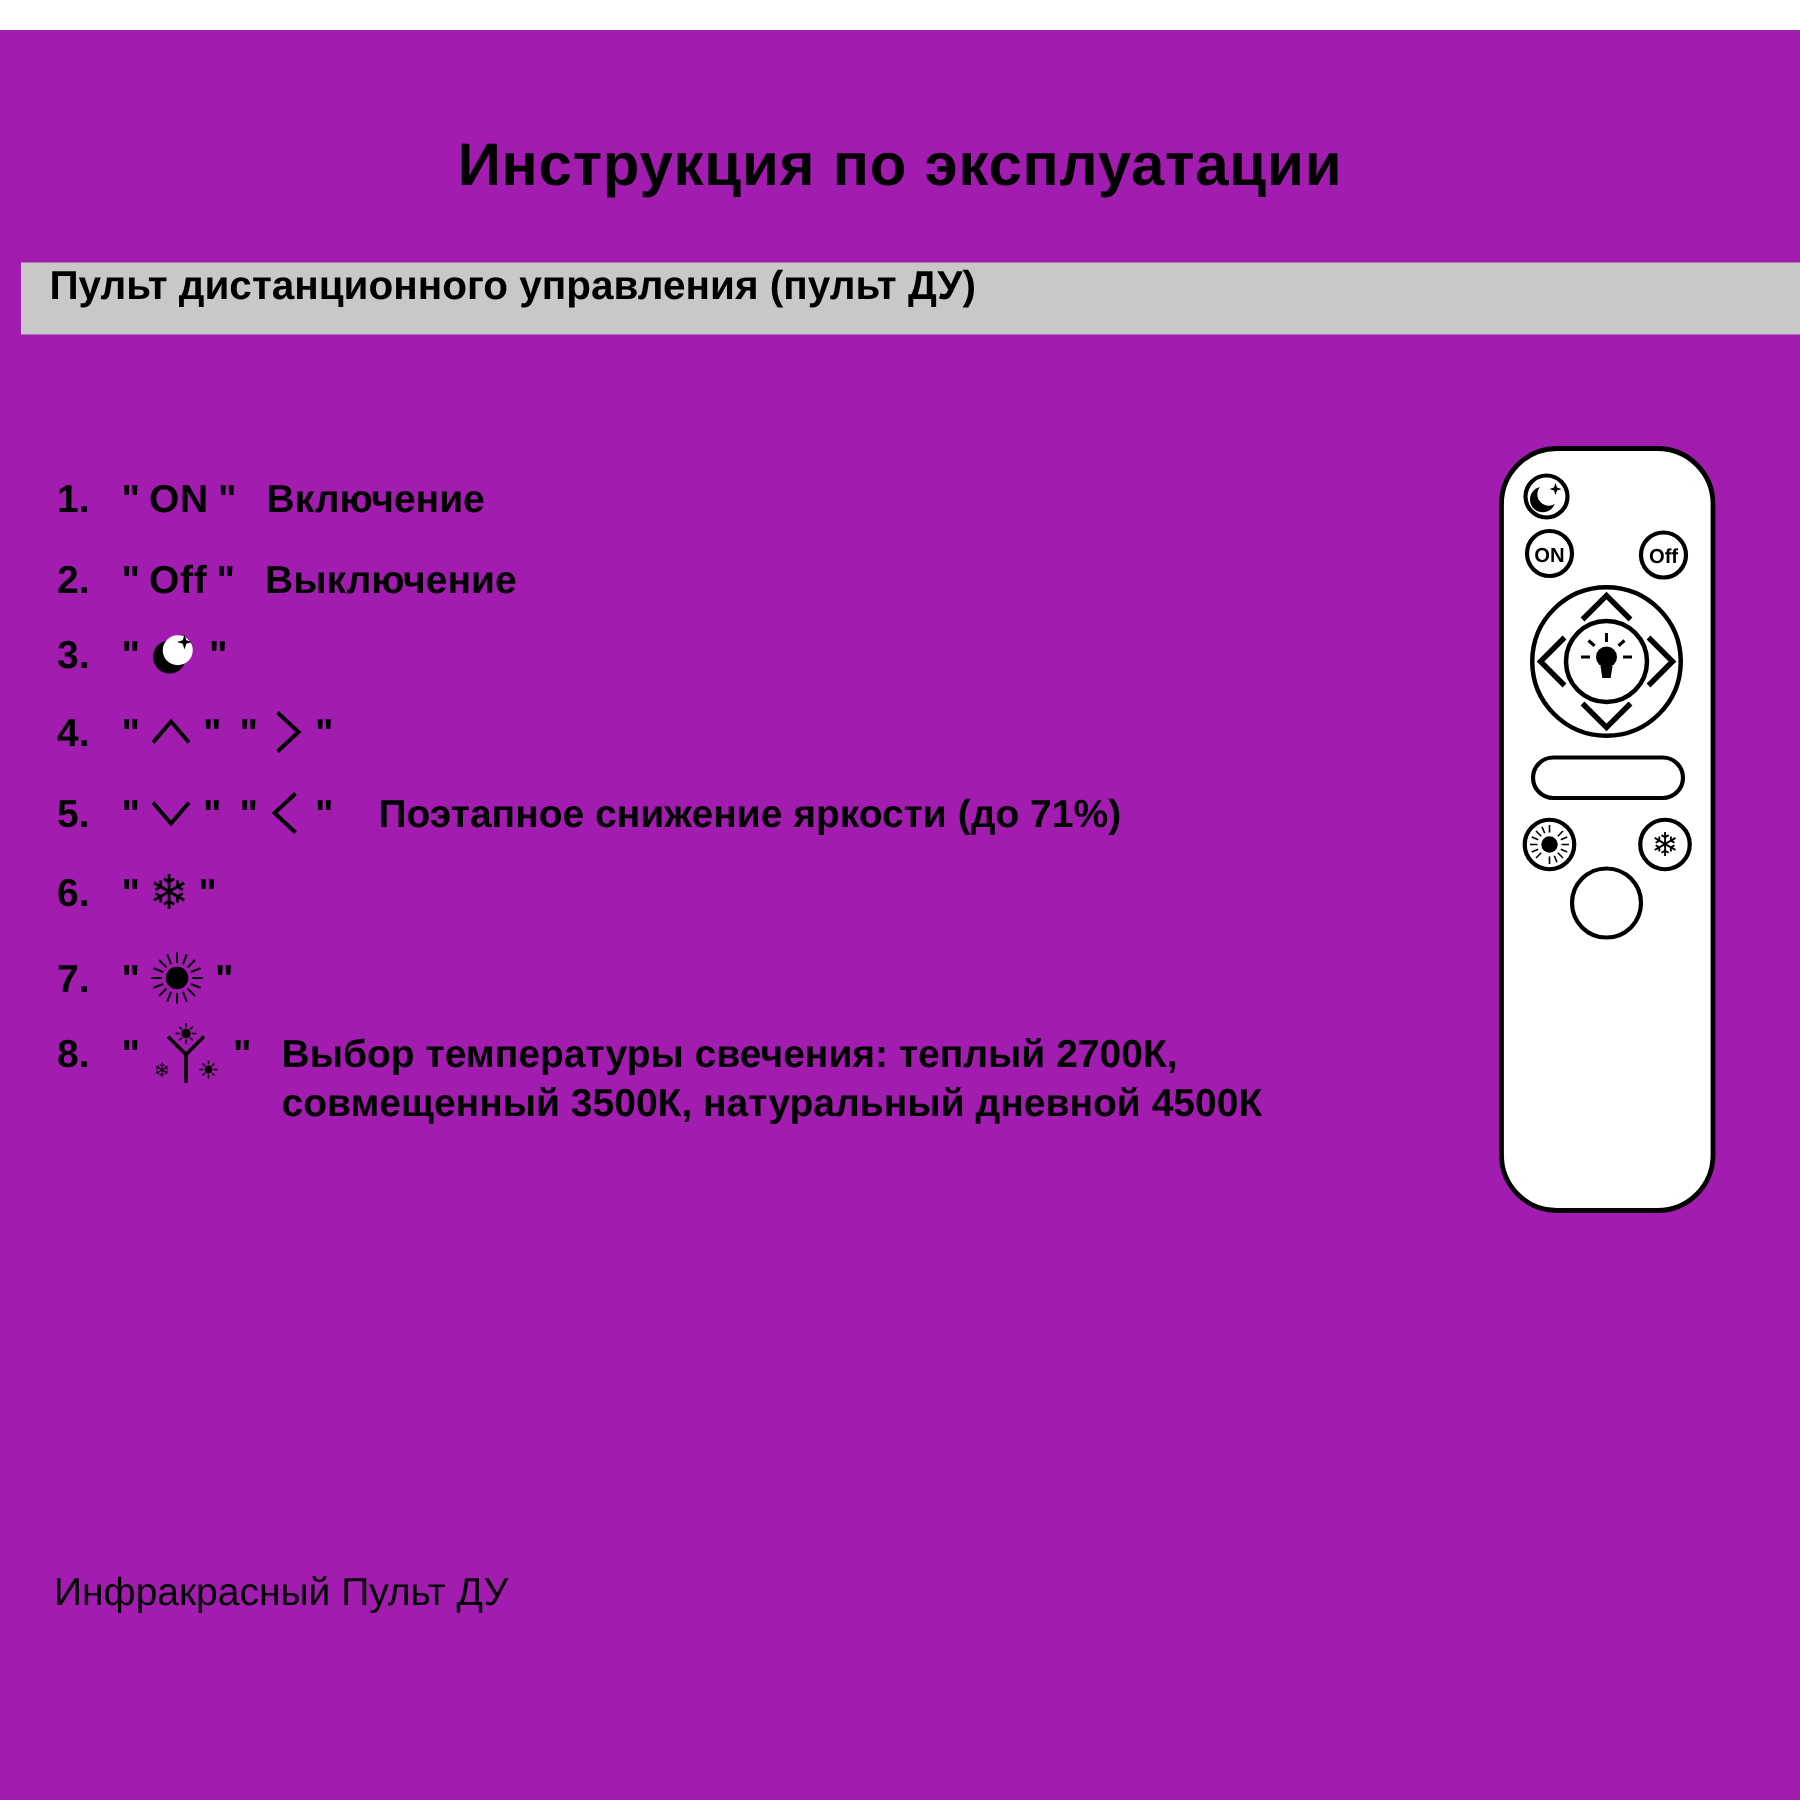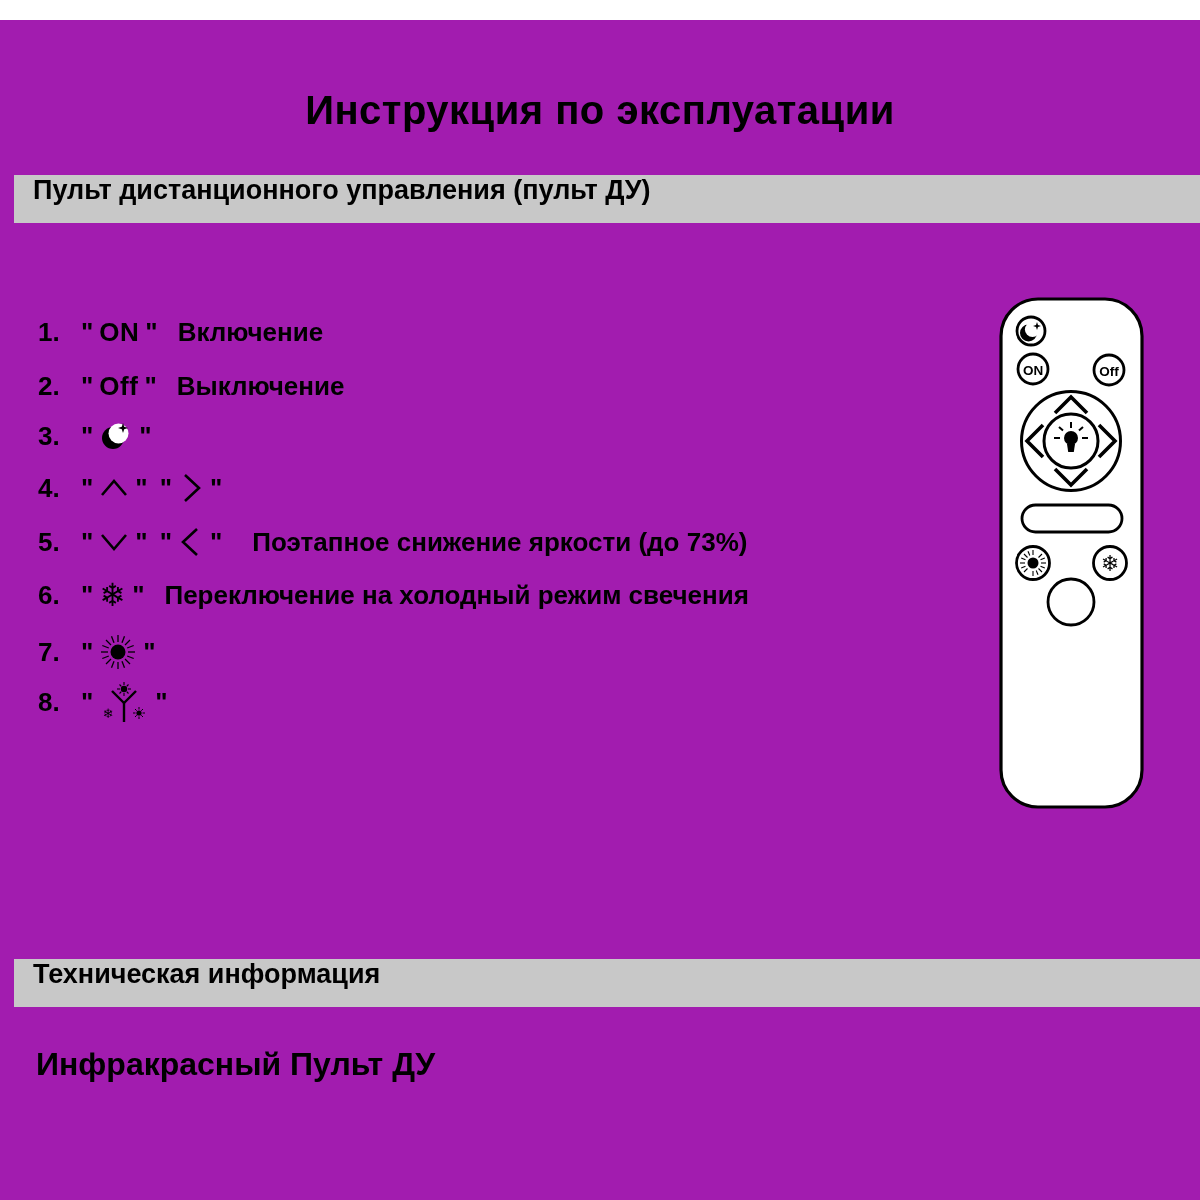--- a/index.html
+++ b/index.html
@@ -29,21 +29,21 @@
   .row .q{margin:0 6px;}
   .row .desc{margin-left:14px;}
   .row .desc.far{margin-left:24px;}
   .row .sym{letter-spacing:0.5px;}
   .row svg{display:block;}
   .snow-glyph{font-family:"DejaVu Sans",sans-serif;font-size:32px;line-height:30px;font-weight:normal;}
   #row-8{align-items:flex-start;}
   #row-8 .icon-wrap{margin-top:-6px;}
   .desc-block div{line-height:33px;}
   .tech-line{
-    position:absolute;left:36px;font-size:32px;font-weight:bold;white-space:nowrap;
+    position:absolute;left:36px;font-size:26px;font-weight:normal;white-space:nowrap;
   }
   #remote-svg{position:absolute;left:997px;top:276px;}
 </style>
 </head>
 <body>
 
 <div id="page">
 
   <div class="title">Инструкция по эксплуатации</div>
 
@@ -107,29 +107,28 @@
         </svg>
     </span>
     <span class="q">"</span>
     <span class="q">"</span>
     <span>
       <svg width="26" height="32" viewBox="0 0 26 32">
           <polyline points="19,3 5,16 19,29" fill="none" stroke="#000" stroke-width="2.6"></polyline>
         </svg>
     </span>
     <span class="q">"</span>
-    <span class="desc far">Поэтапное снижение яркости (до 73%)</span>
+    <span class="desc far">Поэтапное снижение яркости (до 71%)</span>
   </div>
 
   <div class="row" style="top:559px;">
     <span class="num">6.</span>
     <span class="q">"</span>
     <span class="snow-glyph">❄</span>
     <span class="q">"</span>
-    <span class="desc">Переключение на холодный режим свечения</span>
   </div>
 
   <div class="row" style="top:613px;">
     <span class="num">7.</span>
     <span class="q">"</span>
     <span>
       <svg width="38" height="38" viewBox="0 0 38 38">
         <g stroke="#000" stroke-width="1.3">
           <line x1="19" y1="2" x2="19" y2="9"></line>
             <line x1="19" y1="29" x2="19" y2="36"></line>
@@ -183,20 +182,24 @@
           <line x1="34" y1="33" x2="36.5" y2="33"></line>
             <line x1="43.5" y1="33" x2="46" y2="33"></line>
           <line x1="36" y1="29" x2="37.7" y2="30.7"></line>
             <line x1="42.3" y1="35.3" x2="44" y2="37"></line>
           <line x1="36" y1="37" x2="37.7" y2="35.3"></line>
             <line x1="42.3" y1="30.7" x2="44" y2="29"></line>
         </g>
       </svg>
     </span>
     <span class="q">"</span>
+    <span class="desc desc-block">
+      <div>Выбор температуры свечения: теплый 2700К,</div>
+      <div>совмещенный 3500К, натуральный дневной 4500К</div>
+    </span>
   </div>
 
   <svg id="remote-svg" width="150" height="516" viewBox="0 0 150 516">
     <rect x="4" y="3" width="141" height="508" rx="37" fill="#fff" stroke="#000" stroke-width="3.2"></rect>
 
     <g>
       <circle cx="34" cy="35" r="14" fill="none" stroke="#000" stroke-width="2.8"></circle>
       <circle cx="31.5" cy="37" r="8.5" fill="#000"></circle>
       <circle cx="35.5" cy="33.5" r="7.6" fill="#fff"></circle>
       <path d="M40,26 L41,29 L44,30 L41,31 L40,34 L39,31 L36,30 L39,29 Z" fill="#000"></path>
@@ -255,19 +258,16 @@
     </g>
 
     <g>
       <circle cx="113" cy="267" r="16.5" fill="none" stroke="#000" stroke-width="2.8"></circle>
       <text x="113" y="274.5" text-anchor="middle" font-size="22" font-family="DejaVu Sans" fill="#000">❄</text>
     </g>
 
     <circle cx="74" cy="306" r="23" fill="none" stroke="#000" stroke-width="2.8"></circle>
   </svg>
 
-  <div class="section-bar" id="bar-tech">
-    <span class="bar-label">Техническая информация</span>
-  </div>
 
   <div class="tech-line" style="top:1026px;">Инфракрасный Пульт ДУ</div>
 
 </div>
 
 </body></html>

